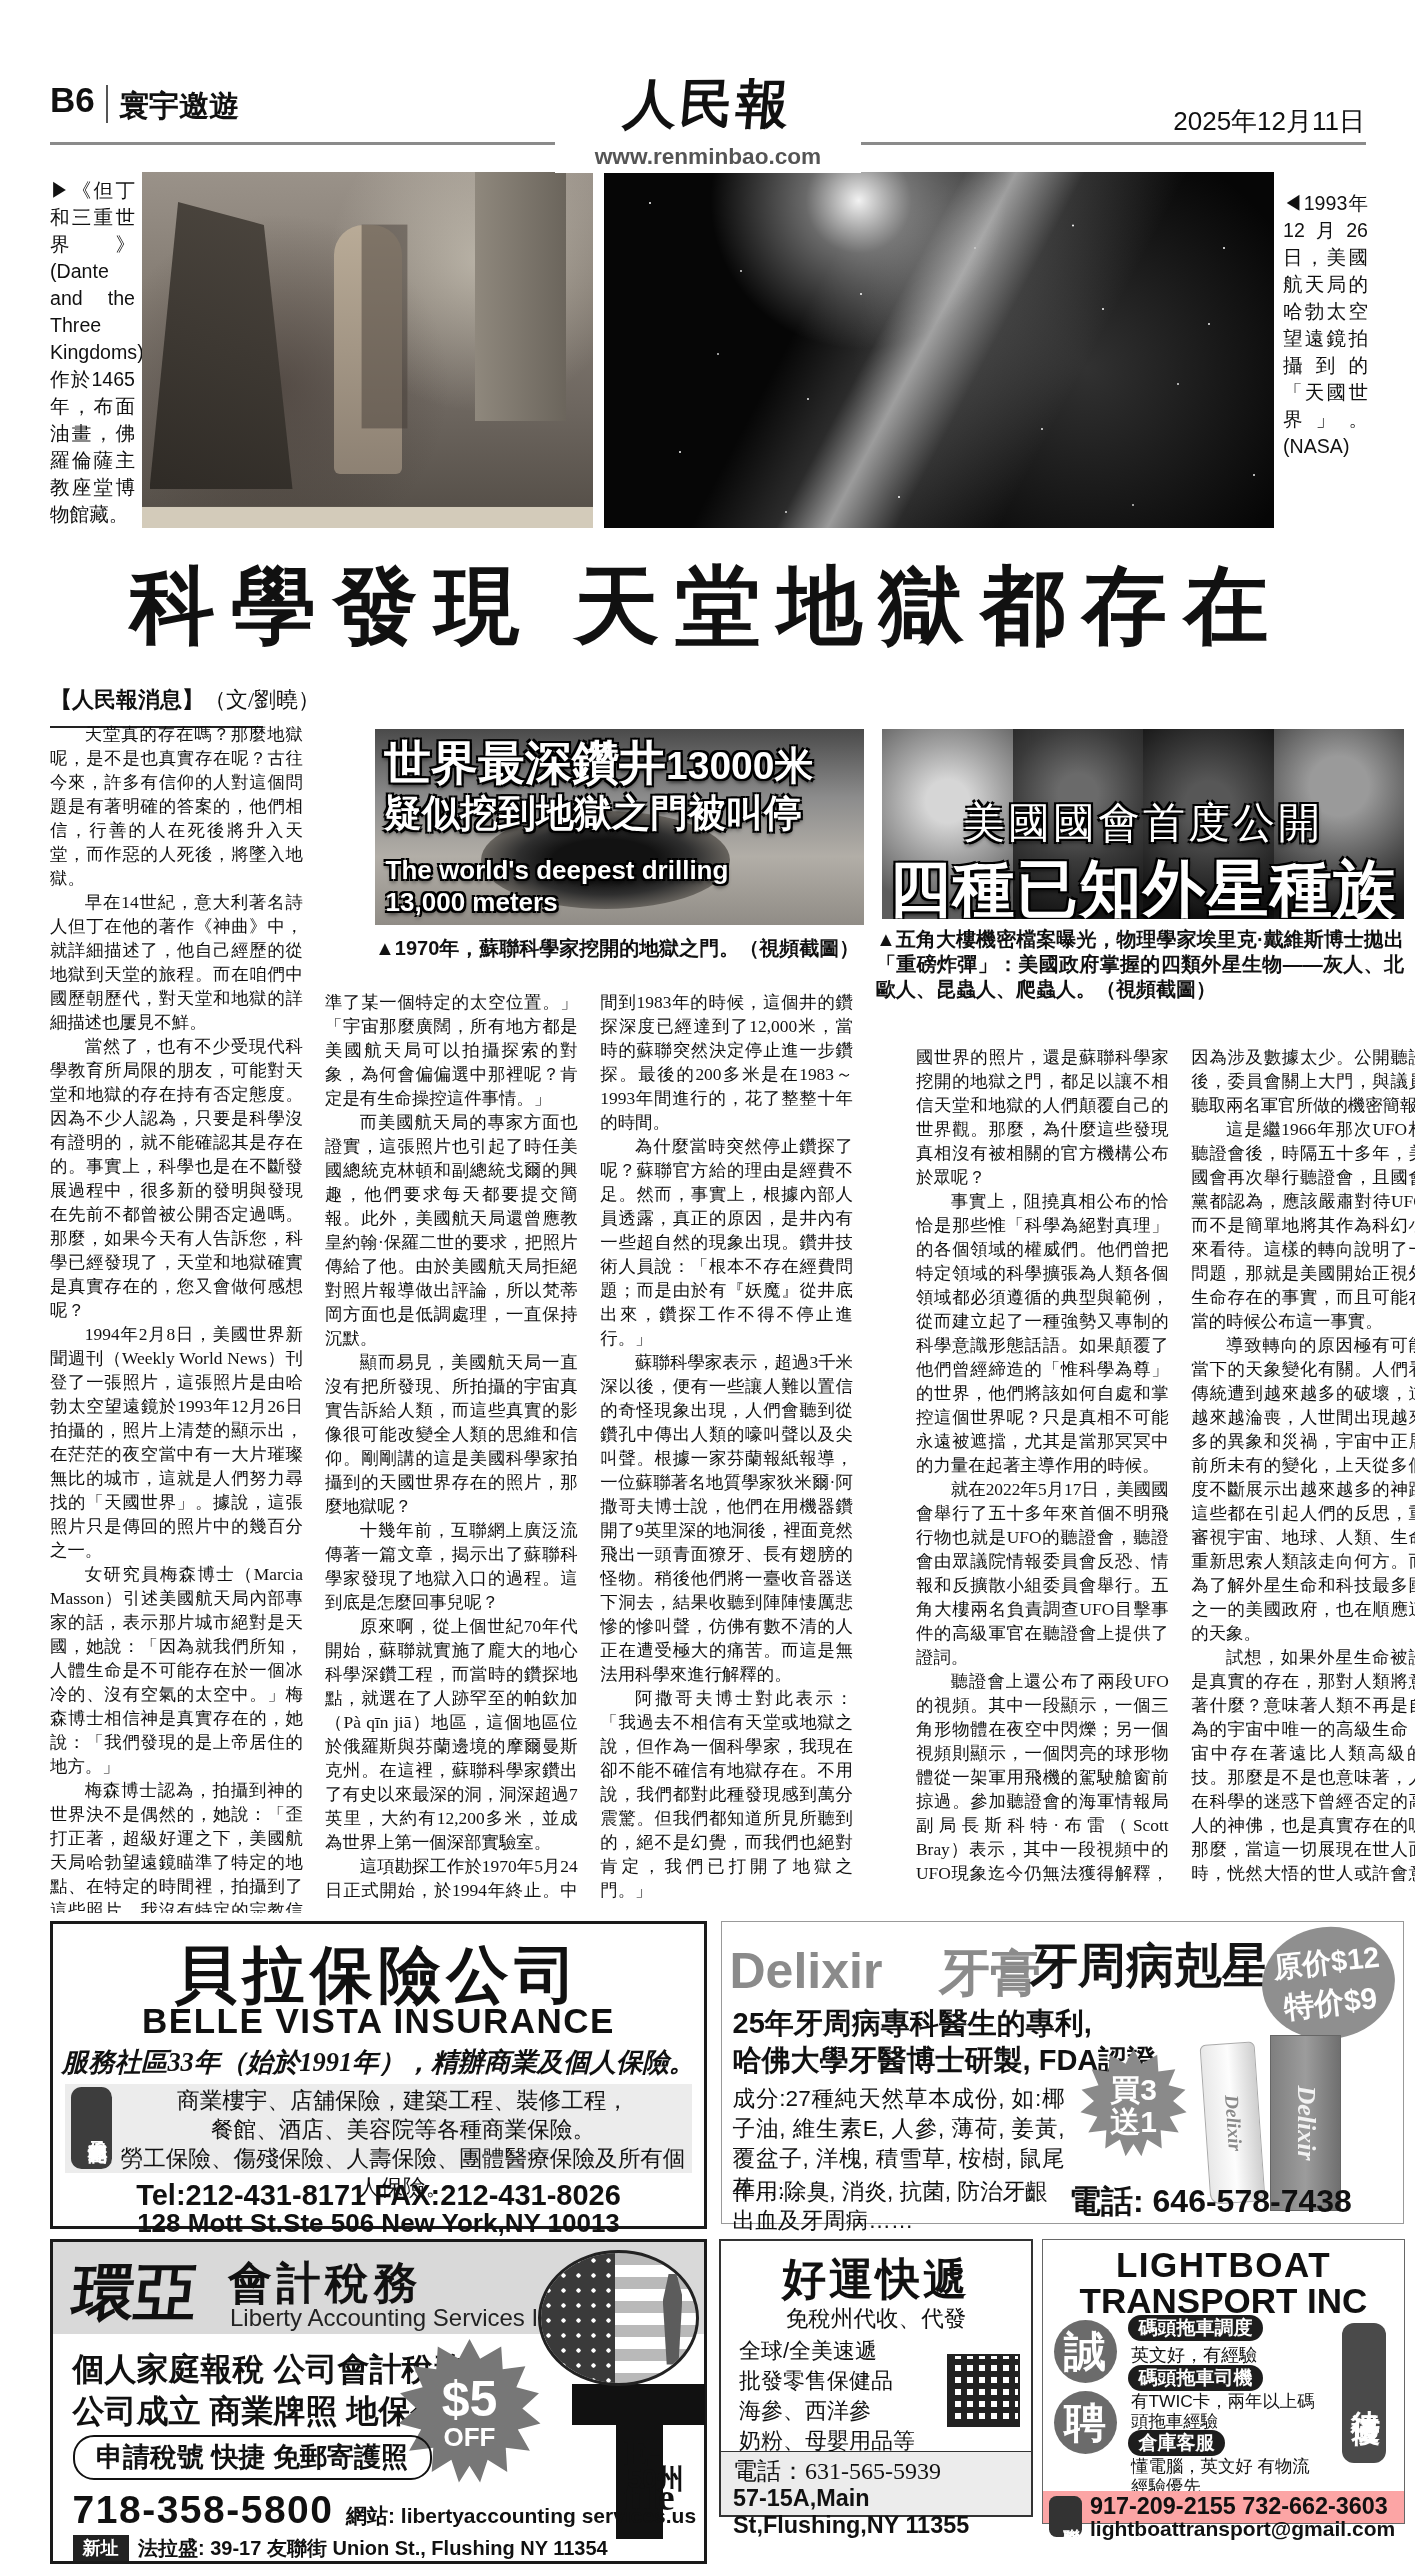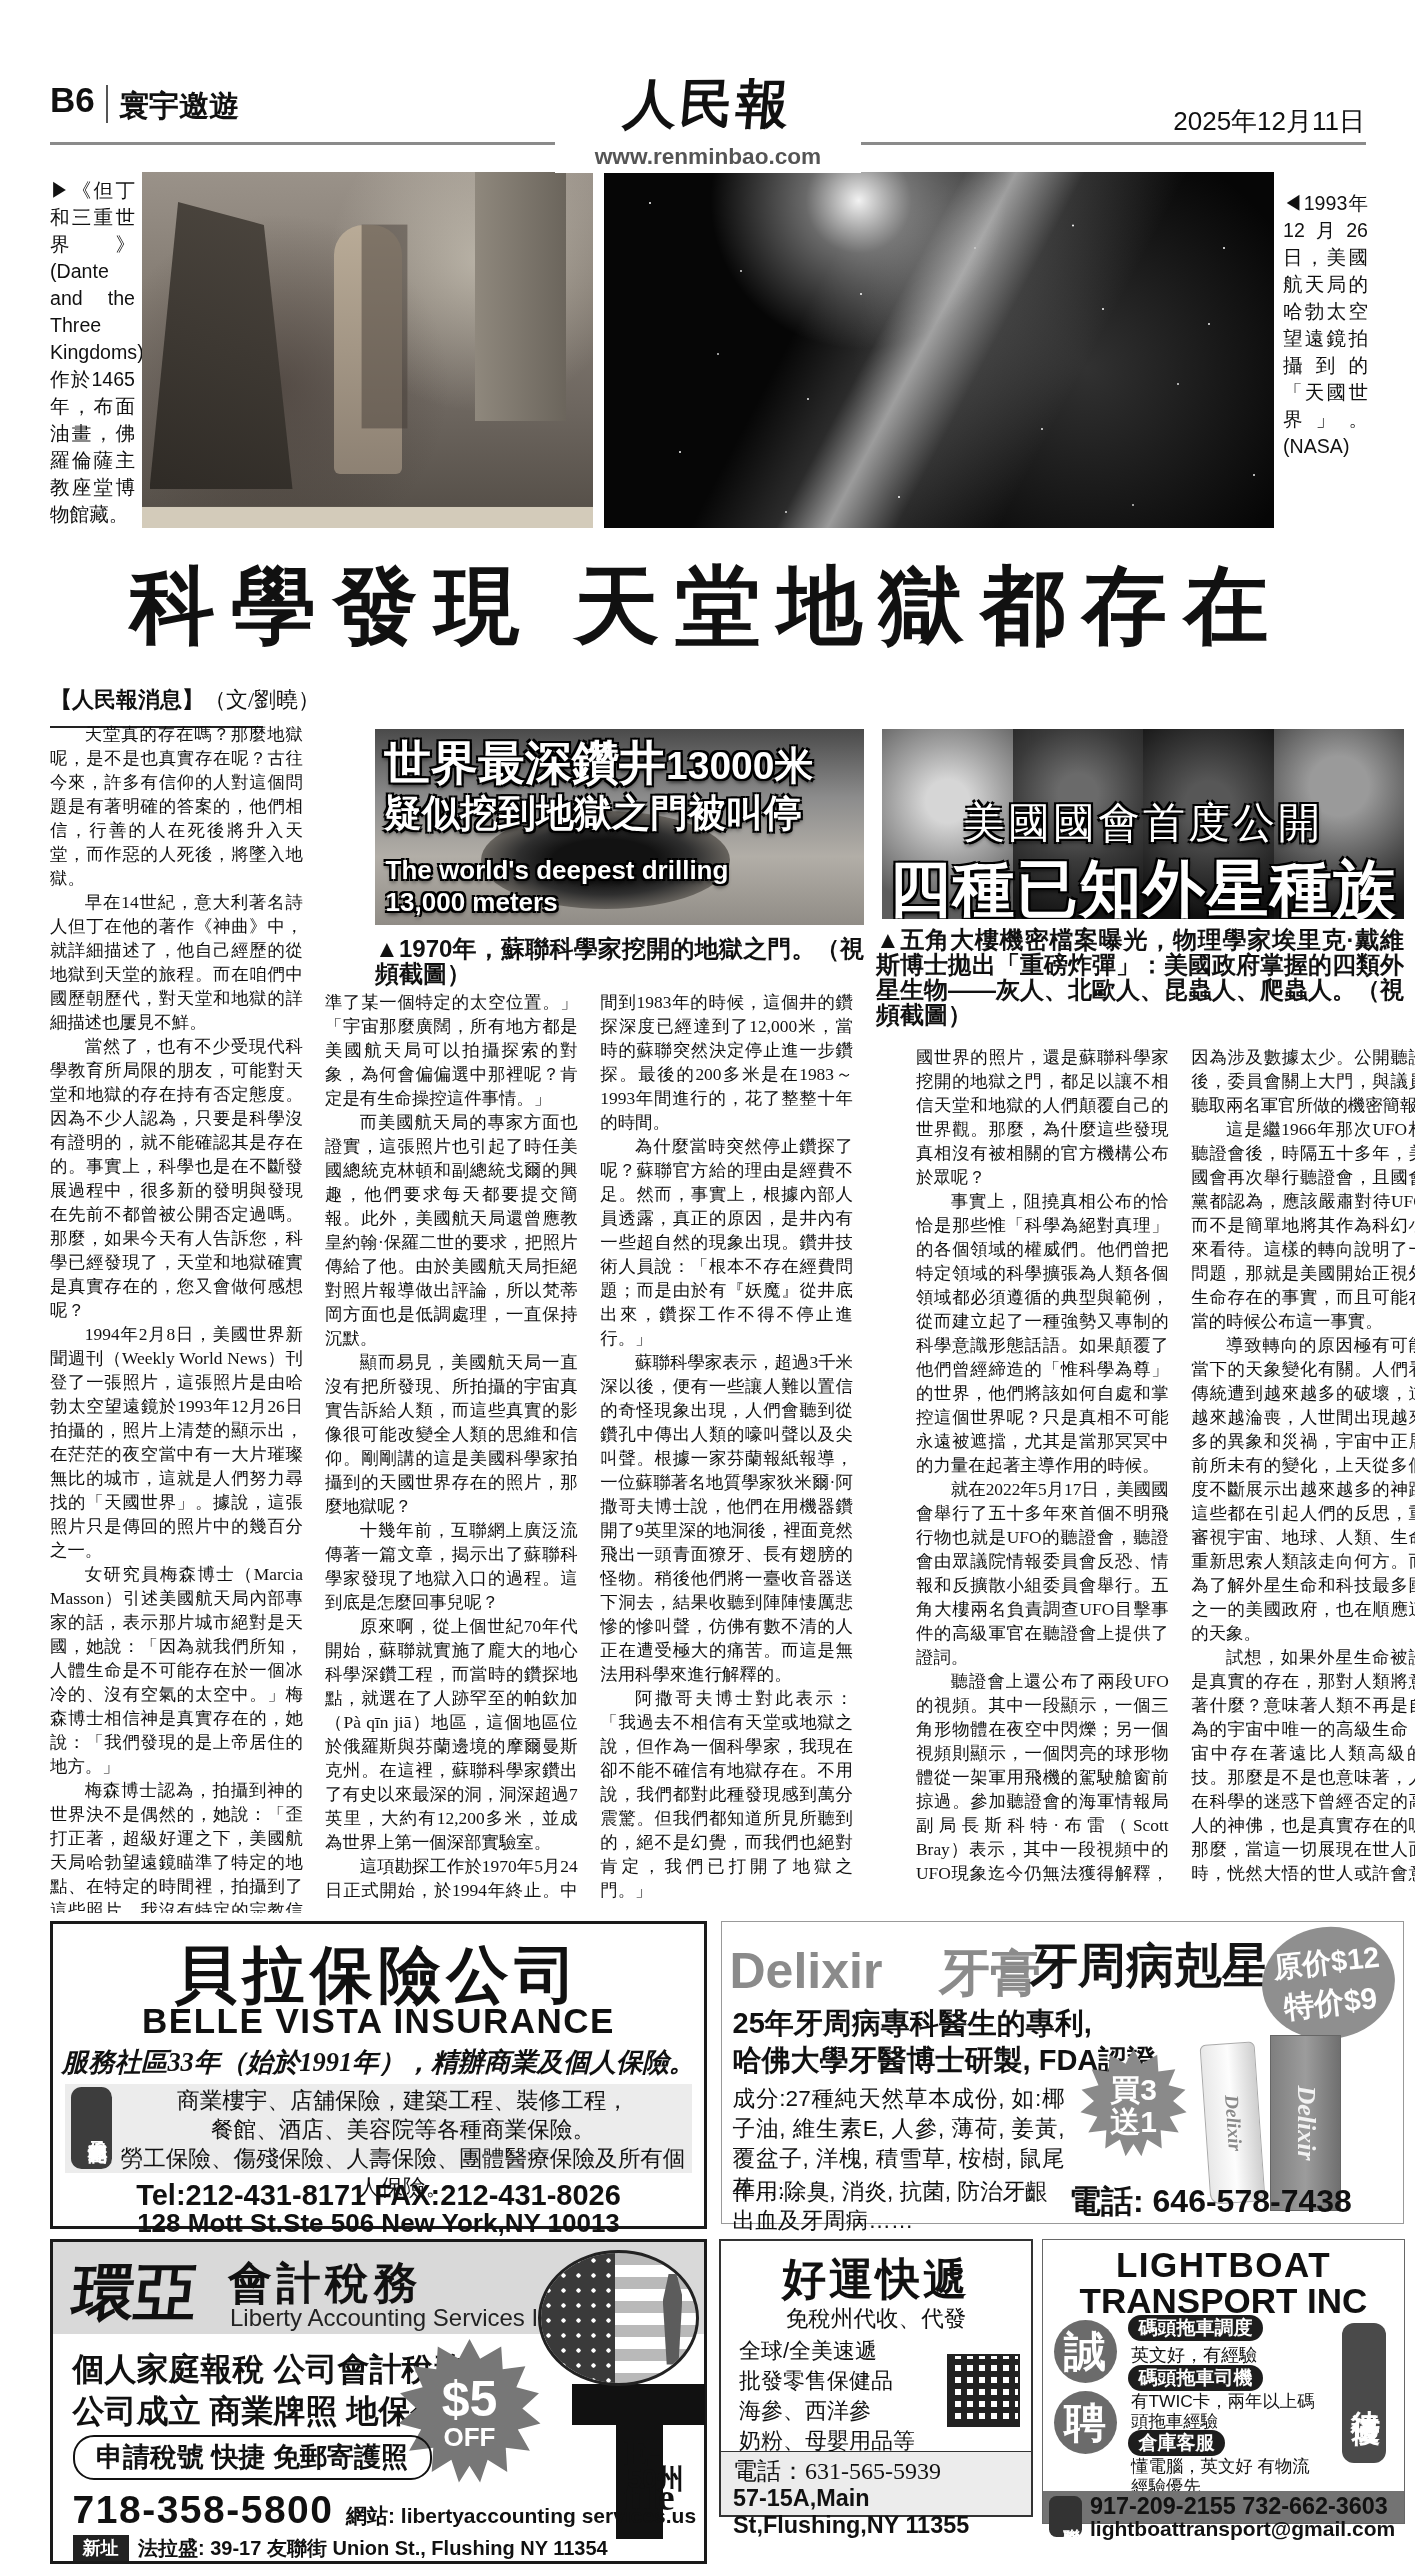--- a/index.html
+++ b/index.html
@@ -54,21 +54,21 @@
      background:linear-gradient(180deg,#4a4a4a 0%,#8c8c8c 35%,#b2aea7 65%,#908c86 100%);}
   .cimg-hole{position:absolute;left:106px;top:82px;width:249px;height:98px;border-radius:50%;
      background:radial-gradient(ellipse at center,#121212 0 30%,#2f2f2f 50%,#6b6761 72%,rgba(120,116,110,0) 82%);}
   .otl{color:#fff;text-shadow:2.3px 2.3px 0 #000,-2.3px 2.3px 0 #000,2.3px -2.3px 0 #000,-2.3px -2.3px 0 #000,0 3px 4.5px rgba(0,0,0,.8);}
   .cimg-t1{position:absolute;left:9px;top:3px;font-family:"Liberation Sans",sans-serif;font-weight:bold;white-space:nowrap;}
   .cimg-t1 .big{font-size:47px;}
   .cimg-t1 .num{font-size:39px;}
   .cimg-t2{position:absolute;left:9px;top:59px;font-family:"Liberation Sans",sans-serif;font-weight:bold;font-size:38px;white-space:nowrap;}
   .cimg-en1{position:absolute;left:10.6px;bottom:39px;font-family:"Liberation Sans",sans-serif;font-weight:bold;font-size:26px;}
   .cimg-en2{position:absolute;left:10.6px;bottom:7.5px;font-family:"Liberation Sans",sans-serif;font-weight:bold;font-size:26px;}
-  .img-cap{font-family:"Liberation Sans",sans-serif;font-weight:bold;font-size:24px;line-height:25px;text-align:justify;}
+  .img-cap{font-family:"Liberation Sans",sans-serif;font-weight:bold;font-size:20px;line-height:25px;text-align:justify;}
   .cimg-cap{left:375px;top:936px;width:489px;}
   
   .rimg{left:882px;top:729px;width:522px;height:190px;display:flex;overflow:hidden;}
   .alien{flex:1;position:relative;}
   .alien.a1{background:radial-gradient(circle at 50% 38%, #d6d6d6 0 16%, #a3a3a3 42%, #5d5d5d 80%),#666;}
   .alien.a2{background:radial-gradient(circle at 50% 34%, #6a6a6a 0 14%, #3a3a3a 48%, #181818 85%),#222;}
   .alien.a3{background:radial-gradient(circle at 50% 40%, #575757 0 18%, #343434 50%, #101010 85%),#1b1b1b;}
   .alien.a4{background:radial-gradient(circle at 50% 30%, #9a9a9a 0 20%, #555 55%, #161616 88%),#2a2a2a;}
   .rimg-t1{position:absolute;left:0;width:100%;top:66px;text-align:center;font-family:"Liberation Sans",sans-serif;font-weight:normal;font-size:42px;letter-spacing:3px;white-space:nowrap;}
   .rimg-t2{position:absolute;left:0;width:100%;top:118px;text-align:center;font-family:"Liberation Sans",sans-serif;font-weight:bold;font-size:62px;letter-spacing:1.5px;white-space:nowrap;}
@@ -151,21 +151,21 @@
   .lb-t2{left:0;top:41px;width:100%;text-align:center;font-family:"Liberation Sans",sans-serif;font-weight:bold;font-size:35px;}
   .lb-circle{width:63px;height:63px;border-radius:50%;background:#6b6b6b;color:#fff;text-align:center;line-height:63px;font-family:"Liberation Sans",sans-serif;font-weight:bold;font-size:42px;}
   .lb-c1{left:10.6px;top:80px;} .lb-c2{left:10.6px;top:151px;}
   .lb-pill{background:#1d1d1d;color:#fff;border-radius:13.6px;font-family:"Liberation Sans",sans-serif;font-weight:bold;font-size:19px;line-height:26px;padding:0 10.6px;display:inline-block;}
   .lb-p1{left:85px;top:75px;} .lb-p2{left:85px;top:125px;} .lb-p3{left:85px;top:190px;}
   .lb-d1{left:88px;top:103px;font-size:18px;font-family:"Liberation Sans",sans-serif;}
   .lb-d2{left:88px;top:152px;width:198px;font-size:17.4px;line-height:19.6px;font-family:"Liberation Sans",sans-serif;}
   .lb-d3{left:88px;top:217px;width:181px;font-size:17.4px;line-height:19.6px;font-family:"Liberation Sans",sans-serif;}
   .lb-benefit{left:299px;top:83px;width:44px;height:140px;background:#4a4a4a;border-radius:12px;color:#fff;
      writing-mode:vertical-rl;text-orientation:upright;text-align:center;font-family:"Liberation Sans",sans-serif;font-weight:bold;font-size:29px;letter-spacing:4.5px;}
-  .lb-band{left:0;bottom:0;width:100%;height:32px;background:#737373;}
+  .lb-band{left:0;bottom:0;width:100%;height:32px;background:#fca5a5;}
   .lb-tag{position:absolute;left:6px;top:4.5px;width:33px;height:41px;background:#333;color:#fff;border-radius:7.5px;
      writing-mode:vertical-rl;text-orientation:upright;text-align:center;font-family:"Liberation Sans",sans-serif;font-weight:bold;font-size:16.6px;}
   .lb-phones{position:absolute;left:47px;top:1.5px;font-family:"Liberation Sans",sans-serif;font-weight:bold;font-size:23.4px;}
   .lb-email{position:absolute;left:47px;top:26px;font-family:"Liberation Sans",sans-serif;font-weight:bold;font-size:21px;}
 </style>
 </head>
 <body>
 
 <div class="page">
 

